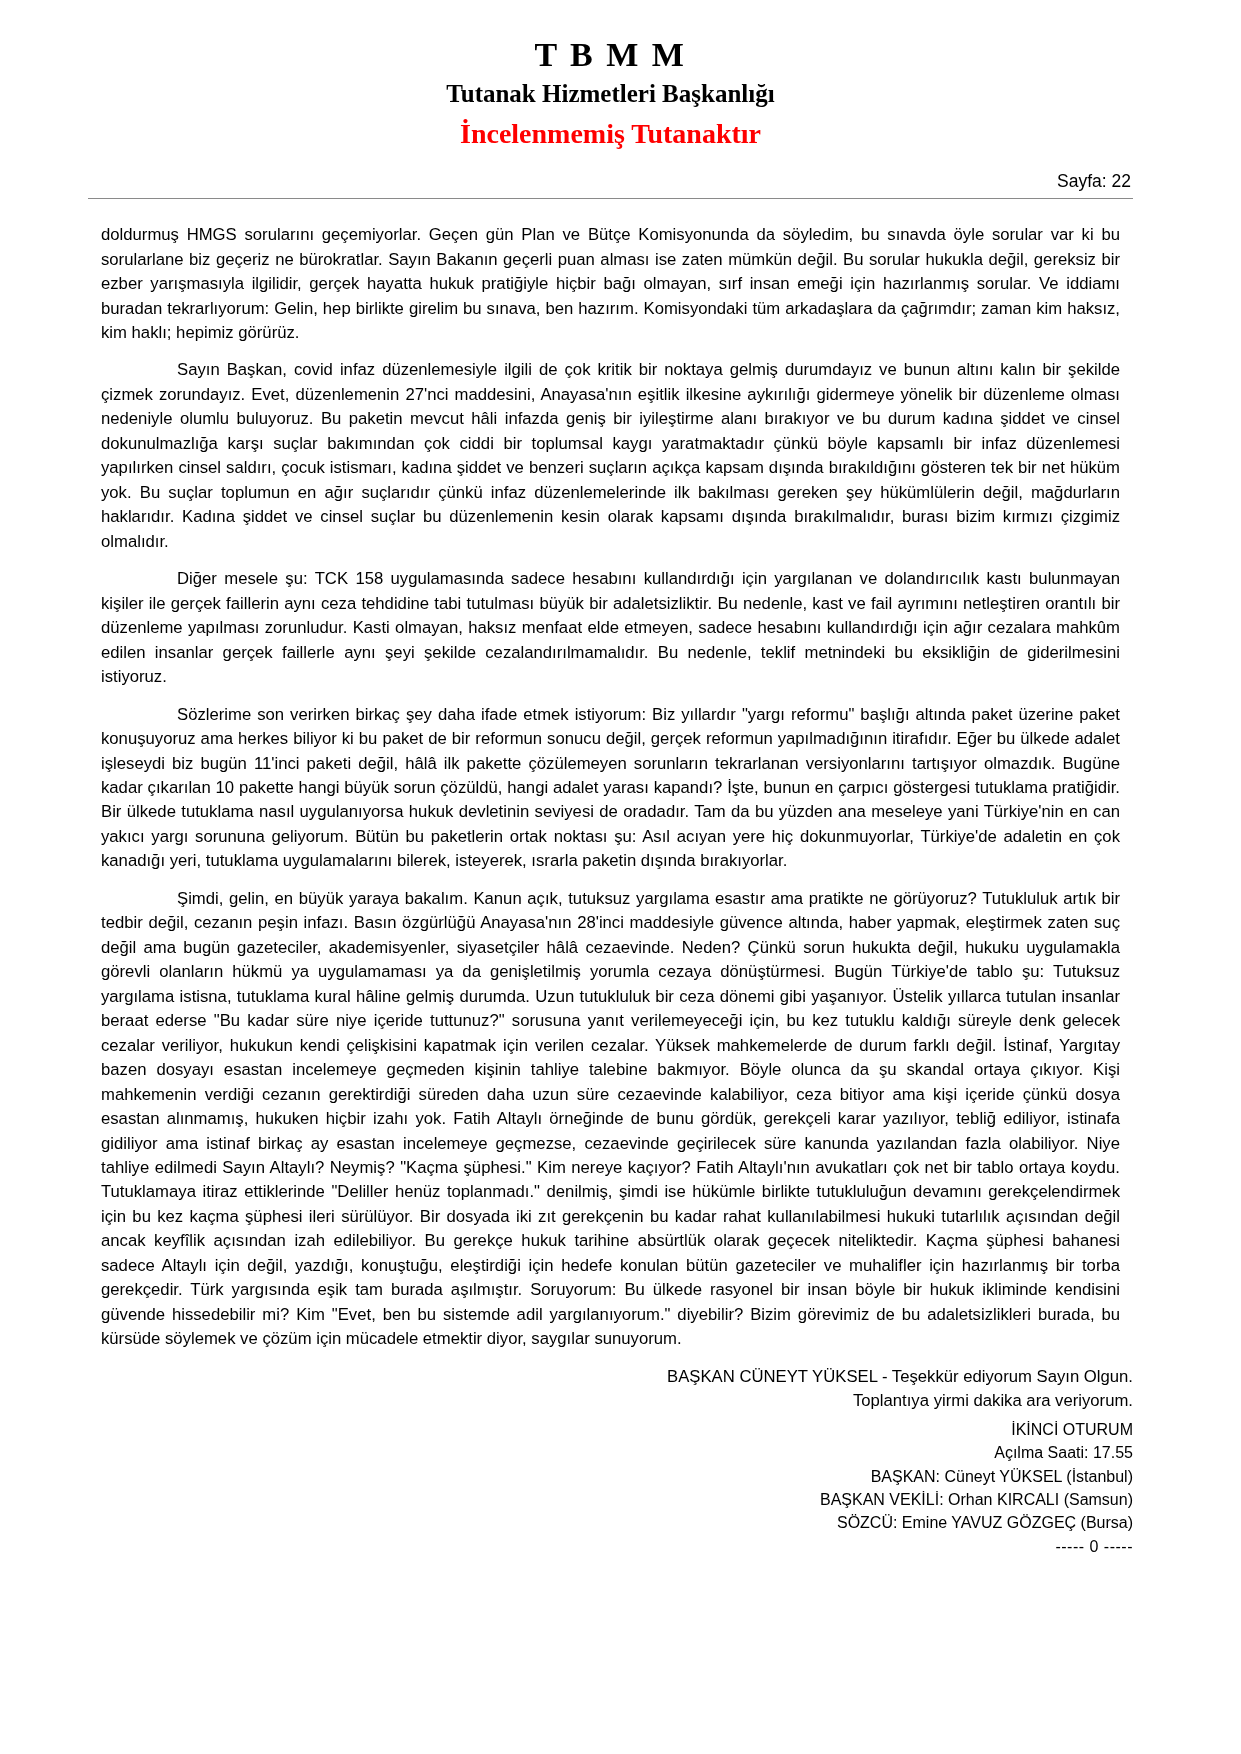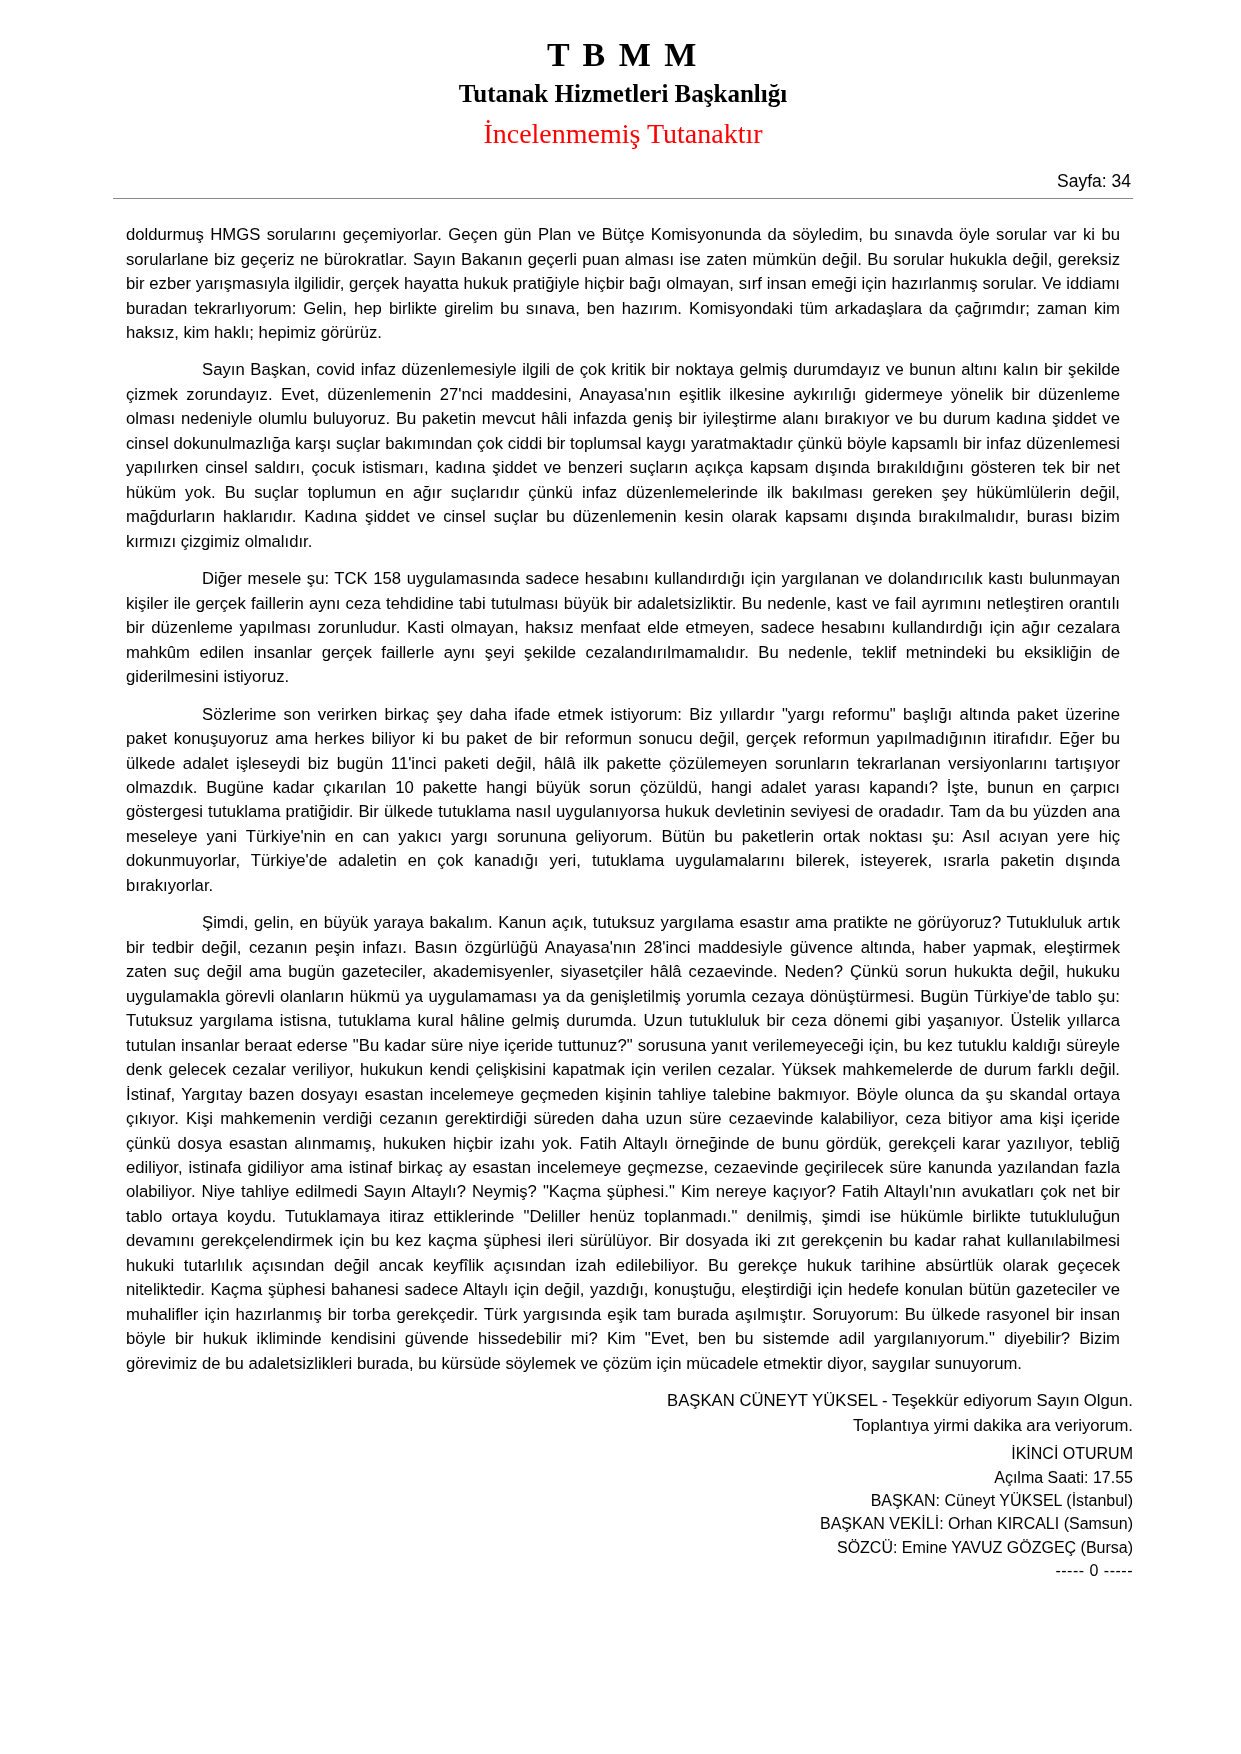--- a/index.html
+++ b/index.html
@@ -12,21 +12,21 @@
     width: 1241px;
     min-height: 1754px;
     font-family: "Liberation Sans", sans-serif;
     color: #000000;
     -webkit-font-smoothing: antialiased;
   }
   .page {
     width: 1211px;
     min-height: 1754px;
     box-sizing: border-box;
-    padding: 34px 78px 20px 113px;
+    padding: 34px 78px 20px 88px;
     background: #ffffff;
     position: relative;
   }
 
   
   .doc-header {
     text-align: center;
     font-family: "Liberation Serif", serif;
   }
   .org-name {
@@ -37,21 +37,21 @@
     margin: 0 0 4px 0;
   }
   .dept-name {
     font-size: 25px;
     font-weight: bold;
     line-height: 1.22;
     margin: 0 0 7px 0;
   }
   .notice {
     font-size: 28px;
-    font-weight: normal;
+    font-weight: bold;
     line-height: 1.22;
     margin: 0;
   }
   .page-meta {
     text-align: right;
     font-family: "Liberation Sans", sans-serif;
     font-size: 17.5px;
     margin-top: 20px;
     padding-right: 2px;
   }
@@ -100,21 +100,21 @@
 <body>
 
 <div class="page">
 
   <div class="doc-header">
     <div class="org-name">T B M M</div>
     <div class="dept-name">Tutanak Hizmetleri Başkanlığı</div>
     <div class="notice" id="notice-line" style="color: rgb(255, 0, 0);">İncelenmemiş Tutanaktır</div>
   </div>
 
-  <div class="page-meta">Sayfa: 34</div>
+  <div class="page-meta">Sayfa: 22</div>
 
   <hr class="rule" id="header-rule" style="border-top-color: rgb(138, 138, 138);">
 
   <div class="body-text" id="body-container">
       <p class="no-indent">doldurmuş HMGS sorularını geçemiyorlar. Geçen gün Plan ve Bütçe Komisyonunda da söyledim, bu sınavda öyle sorular var ki bu sorularlane biz geçeriz ne bürokratlar. Sayın Bakanın geçerli puan alması ise zaten mümkün değil. Bu sorular hukukla değil, gereksiz bir ezber yarışmasıyla ilgilidir, gerçek hayatta hukuk pratiğiyle hiçbir bağı olmayan, sırf insan emeği için hazırlanmış sorular. Ve iddiamı buradan tekrarlıyorum: Gelin, hep birlikte girelim bu sınava, ben hazırım. Komisyondaki tüm arkadaşlara da çağrımdır; zaman kim haksız, kim haklı; hepimiz görürüz.</p>
       <p>Sayın Başkan, covid infaz düzenlemesiyle ilgili de çok kritik bir noktaya gelmiş durumdayız ve bunun altını kalın bir şekilde çizmek zorundayız. Evet, düzenlemenin 27'nci maddesini, Anayasa'nın eşitlik ilkesine aykırılığı gidermeye yönelik bir düzenleme olması nedeniyle olumlu buluyoruz. Bu paketin mevcut hâli infazda geniş bir iyileştirme alanı bırakıyor ve bu durum kadına şiddet ve cinsel dokunulmazlığa karşı suçlar bakımından çok ciddi bir toplumsal kaygı yaratmaktadır çünkü böyle kapsamlı bir infaz düzenlemesi yapılırken cinsel saldırı, çocuk istismarı, kadına şiddet ve benzeri suçların açıkça kapsam dışında bırakıldığını gösteren tek bir net hüküm yok. Bu suçlar toplumun en ağır suçlarıdır çünkü infaz düzenlemelerinde ilk bakılması gereken şey hükümlülerin değil, mağdurların haklarıdır. Kadına şiddet ve cinsel suçlar bu düzenlemenin kesin olarak kapsamı dışında bırakılmalıdır, burası bizim kırmızı çizgimiz olmalıdır.</p>
       <p>Diğer mesele şu: TCK 158 uygulamasında sadece hesabını kullandırdığı için yargılanan ve dolandırıcılık kastı bulunmayan kişiler ile gerçek faillerin aynı ceza tehdidine tabi tutulması büyük bir adaletsizliktir. Bu nedenle, kast ve fail ayrımını netleştiren orantılı bir düzenleme yapılması zorunludur. Kasti olmayan, haksız menfaat elde etmeyen, sadece hesabını kullandırdığı için ağır cezalara mahkûm edilen insanlar gerçek faillerle aynı şeyi şekilde cezalandırılmamalıdır. Bu nedenle, teklif metnindeki bu eksikliğin de giderilmesini istiyoruz.</p>
       <p>Sözlerime son verirken birkaç şey daha ifade etmek istiyorum: Biz yıllardır "yargı reformu" başlığı altında paket üzerine paket konuşuyoruz ama herkes biliyor ki bu paket de bir reformun sonucu değil, gerçek reformun yapılmadığının itirafıdır. Eğer bu ülkede adalet işleseydi biz bugün 11'inci paketi değil, hâlâ ilk pakette çözülemeyen sorunların tekrarlanan versiyonlarını tartışıyor olmazdık. Bugüne kadar çıkarılan 10 pakette hangi büyük sorun çözüldü, hangi adalet yarası kapandı? İşte, bunun en çarpıcı göstergesi tutuklama pratiğidir. Bir ülkede tutuklama nasıl uygulanıyorsa hukuk devletinin seviyesi de oradadır. Tam da bu yüzden ana meseleye yani Türkiye'nin en can yakıcı yargı sorununa geliyorum. Bütün bu paketlerin ortak noktası şu: Asıl acıyan yere hiç dokunmuyorlar, Türkiye'de adaletin en çok kanadığı yeri, tutuklama uygulamalarını bilerek, isteyerek, ısrarla paketin dışında bırakıyorlar.</p>
       <p>Şimdi, gelin, en büyük yaraya bakalım. Kanun açık, tutuksuz yargılama esastır ama pratikte ne görüyoruz? Tutukluluk artık bir tedbir değil, cezanın peşin infazı. Basın özgürlüğü Anayasa'nın 28'inci maddesiyle güvence altında, haber yapmak, eleştirmek zaten suç değil ama bugün gazeteciler, akademisyenler, siyasetçiler hâlâ cezaevinde. Neden? Çünkü sorun hukukta değil, hukuku uygulamakla görevli olanların hükmü ya uygulamaması ya da genişletilmiş yorumla cezaya dönüştürmesi. Bugün Türkiye'de tablo şu: Tutuksuz yargılama istisna, tutuklama kural hâline gelmiş durumda. Uzun tutukluluk bir ceza dönemi gibi yaşanıyor. Üstelik yıllarca tutulan insanlar beraat ederse "Bu kadar süre niye içeride tuttunuz?" sorusuna yanıt verilemeyeceği için, bu kez tutuklu kaldığı süreyle denk gelecek cezalar veriliyor, hukukun kendi çelişkisini kapatmak için verilen cezalar. Yüksek mahkemelerde de durum farklı değil. İstinaf, Yargıtay bazen dosyayı esastan incelemeye geçmeden kişinin tahliye talebine bakmıyor. Böyle olunca da şu skandal ortaya çıkıyor. Kişi mahkemenin verdiği cezanın gerektirdiği süreden daha uzun süre cezaevinde kalabiliyor, ceza bitiyor ama kişi içeride çünkü dosya esastan alınmamış, hukuken hiçbir izahı yok. Fatih Altaylı örneğinde de bunu gördük, gerekçeli karar yazılıyor, tebliğ ediliyor, istinafa gidiliyor ama istinaf birkaç ay esastan incelemeye geçmezse, cezaevinde geçirilecek süre kanunda yazılandan fazla olabiliyor. Niye tahliye edilmedi Sayın Altaylı? Neymiş? "Kaçma şüphesi." Kim nereye kaçıyor? Fatih Altaylı'nın avukatları çok net bir tablo ortaya koydu. Tutuklamaya itiraz ettiklerinde "Deliller henüz toplanmadı." denilmiş, şimdi ise hükümle birlikte tutukluluğun devamını gerekçelendirmek için bu kez kaçma şüphesi ileri sürülüyor. Bir dosyada iki zıt gerekçenin bu kadar rahat kullanılabilmesi hukuki tutarlılık açısından değil ancak keyfîlik açısından izah edilebiliyor. Bu gerekçe hukuk tarihine absürtlük olarak geçecek niteliktedir. Kaçma şüphesi bahanesi sadece Altaylı için değil, yazdığı, konuştuğu, eleştirdiği için hedefe konulan bütün gazeteciler ve muhalifler için hazırlanmış bir torba gerekçedir. Türk yargısında eşik tam burada aşılmıştır. Soruyorum: Bu ülkede rasyonel bir insan böyle bir hukuk ikliminde kendisini güvende hissedebilir mi? Kim "Evet, ben bu sistemde adil yargılanıyorum." diyebilir? Bizim görevimiz de bu adaletsizlikleri burada, bu kürsüde söylemek ve çözüm için mücadele etmektir diyor, saygılar sunuyorum.</p>
     </div>

